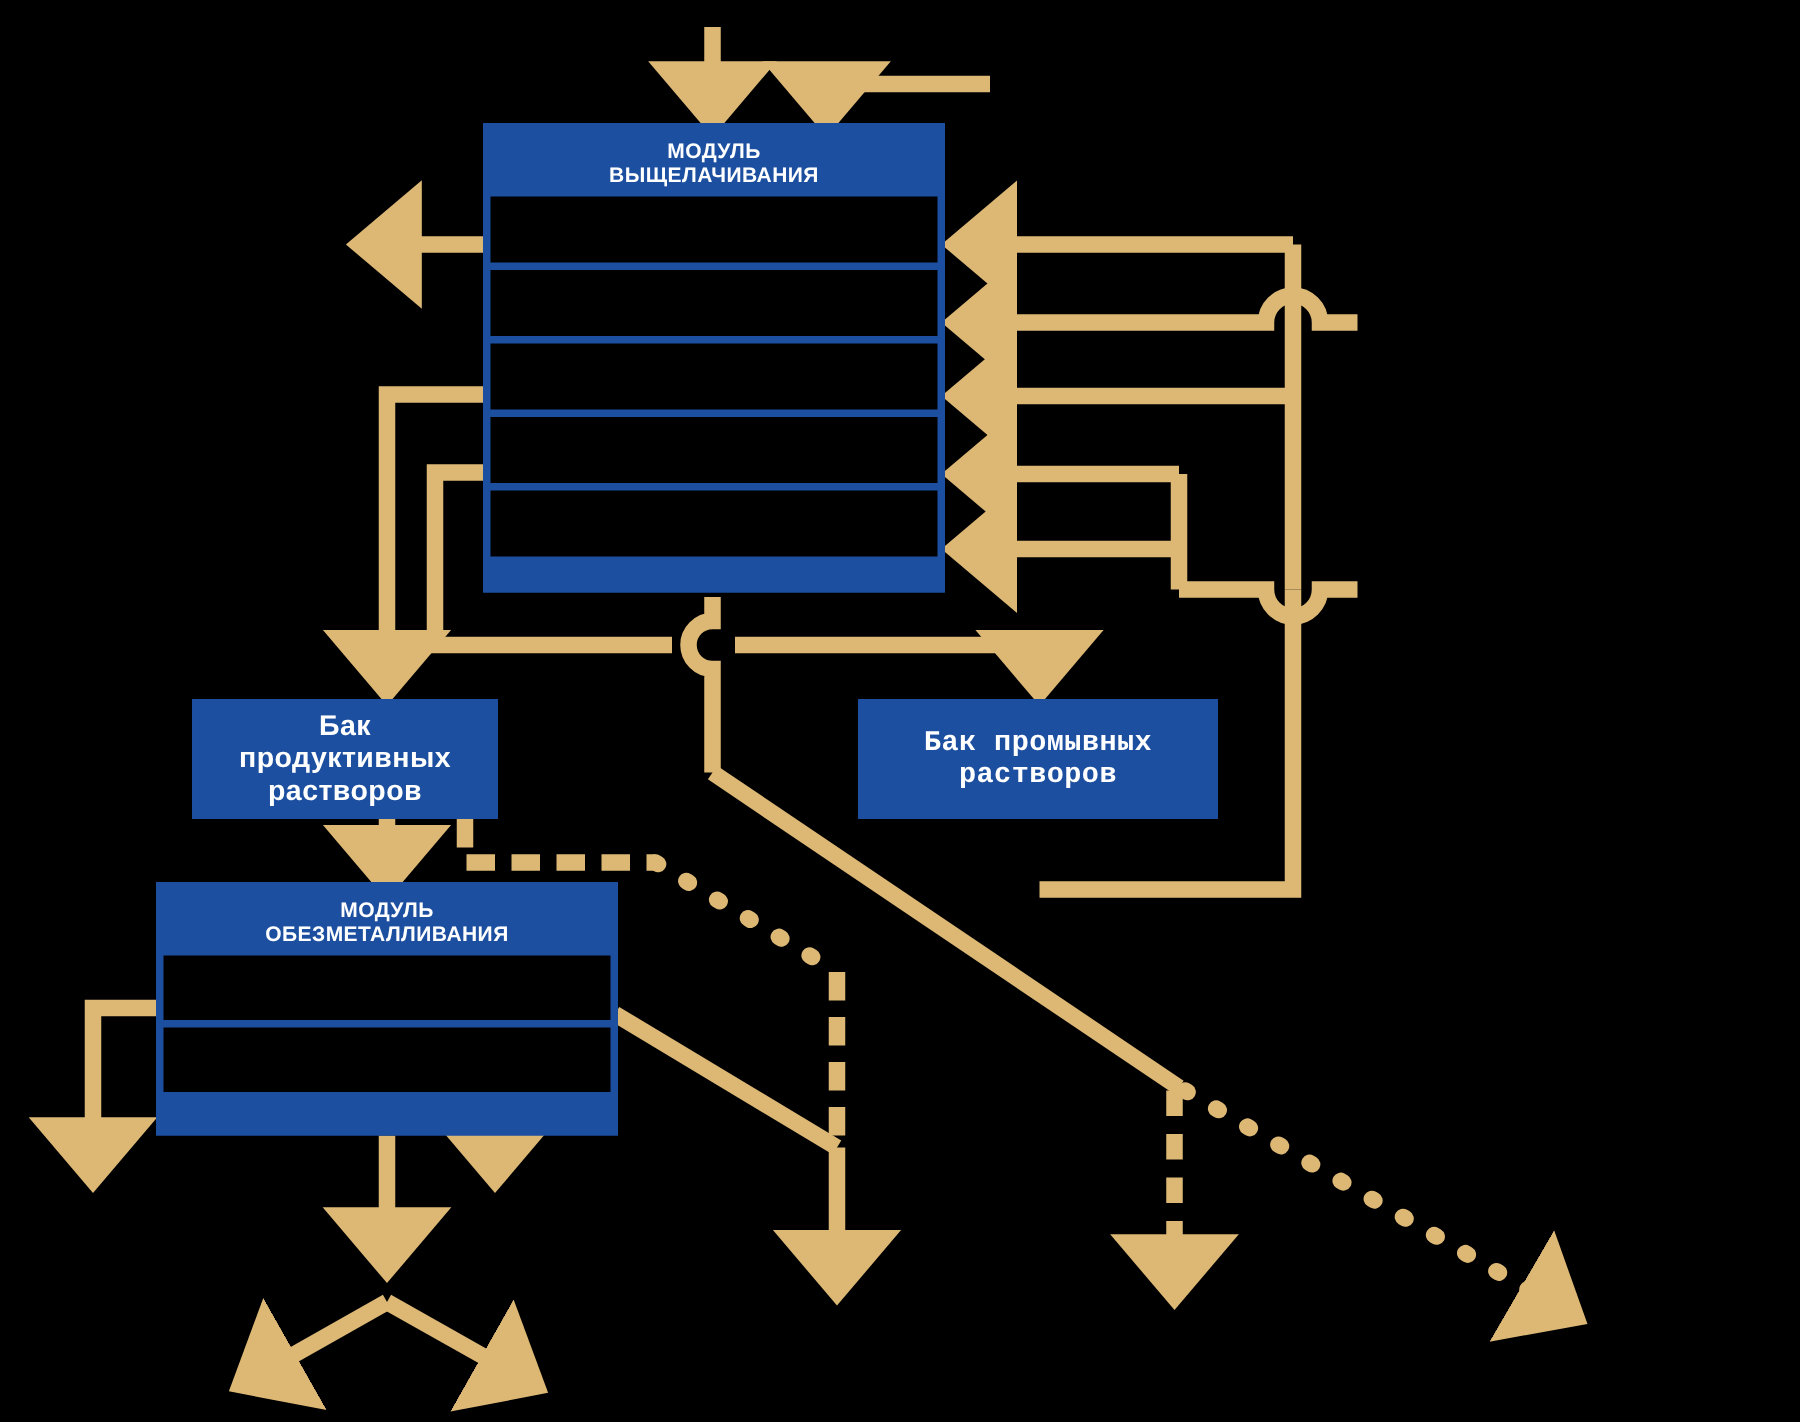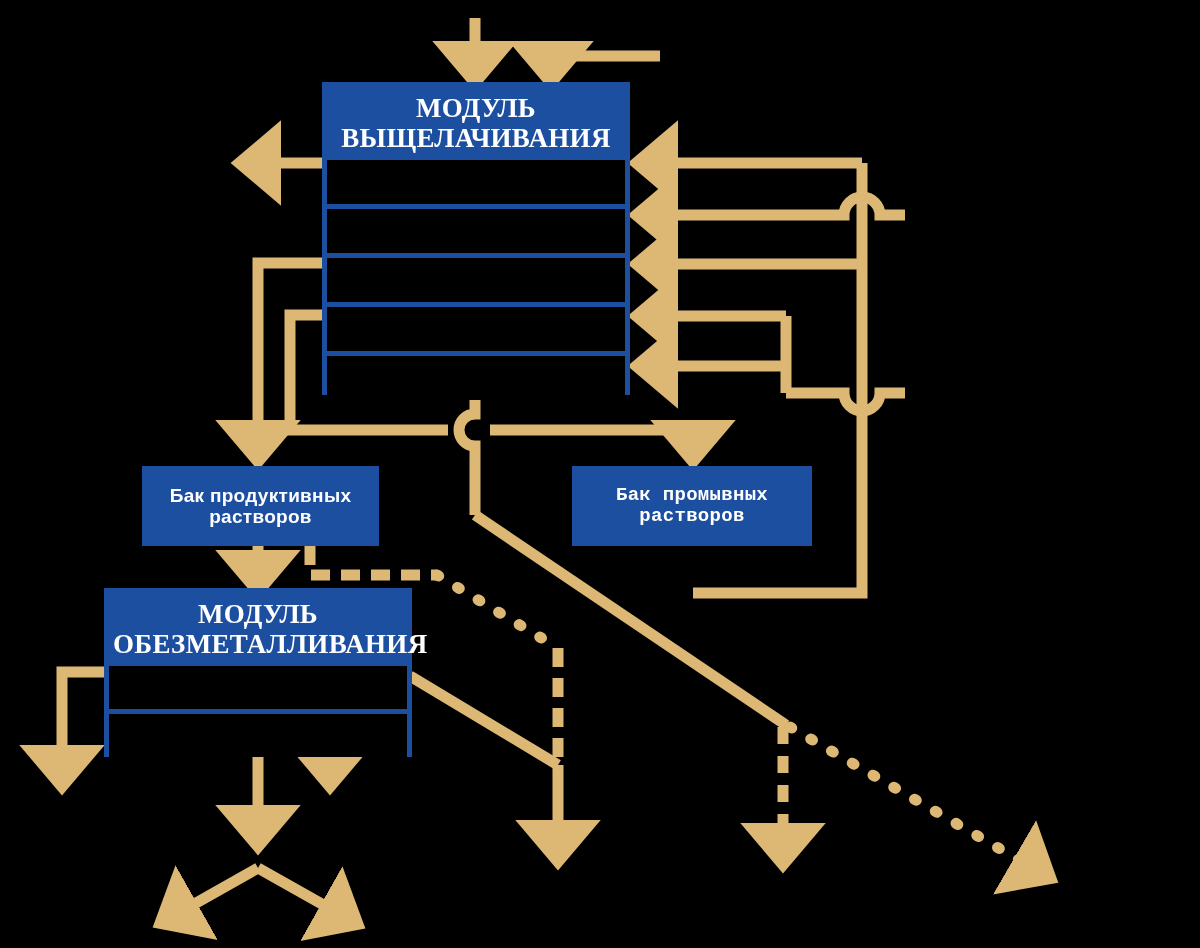--- a/index.html
+++ b/index.html
@@ -36,21 +36,21 @@
     letter-spacing:.3px;
     white-space:pre-line;
   }
   .tank{
     display:flex;
     align-items:center;
     justify-content:center;
     padding:6px 8px;
   }
   .tank .hdr{font-size:19px;}
-  .module .hdr{font-size:27px;padding:6px 4px 7px 4px;font-family:Liberation Serif, serif;}
+  .module .hdr{font-size:14px;padding:6px 4px 7px 4px;}
   .cells{display:block;}
   .cell{
     background:#000000;
     border:0;
     margin:0 0 5px 0;
     box-sizing:border-box;
   }
   .cell:last-child{margin-bottom:0;}
 </style>
 </head>
@@ -136,21 +136,21 @@
 ВЫЩЕЛАЧИВАНИЯ</div>
     <div class="cells" style="padding:0 0 0 0;">
       <div class="cell" style="height:44px;"></div>
       <div class="cell" style="height:44px;"></div>
       <div class="cell" style="height:44px;"></div>
       <div class="cell" style="height:44px;"></div>
       <div class="cell" style="height:44px;"></div>
     </div>
   </div>
 
-  <div class="node tank" style="left:142px;top:466px;width:237px;height:80px;">
+  <div class="node tank" style="left:128px;top:466px;width:204px;height:80px;">
     <div class="hdr">Бак продуктивных
 растворов</div>
   </div>
 
   <div class="node tank" style="left:572px;top:466px;width:240px;height:80px;font-family:Liberation Mono, monospace;">
     <div class="hdr">Бак промывных
 растворов</div>
   </div>
 
   <div class="node module" style="left:104px;top:588px;width:308px;height:169px;">

